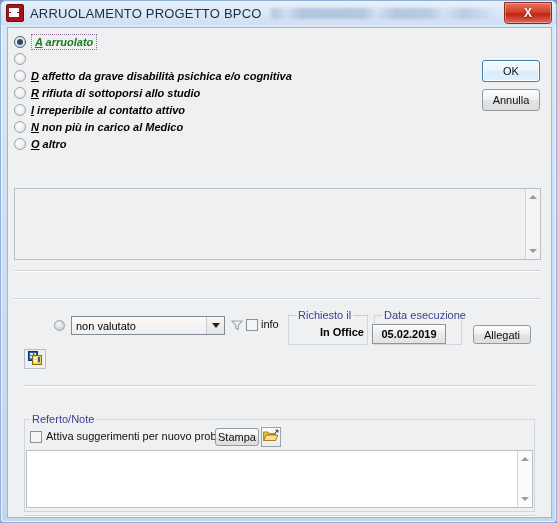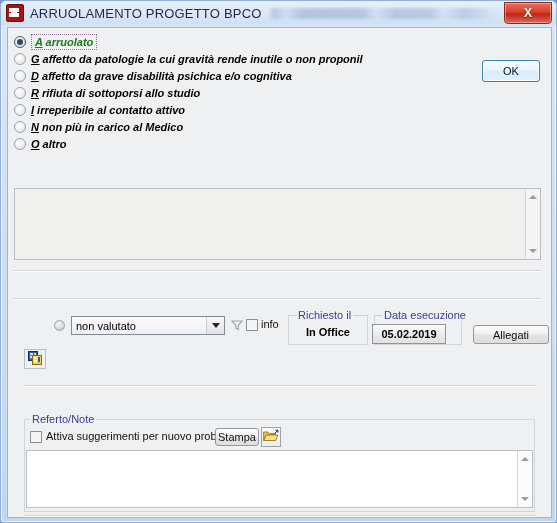--- a/index.html
+++ b/index.html
@@ -297,21 +297,21 @@
     padding: 0 2px;
   }
   .group-frame {
     position: absolute;
     border: 1px solid #d2d6da;
     border-top: 1px solid #c9ced3;
     box-sizing: border-box;
   }
   .in-office {
     position: absolute;
-    left: 285px; top: 298px;
+    left: 299px; top: 298px;
     width: 70px;
     text-align: center;
     font-size: 11px;
     font-weight: bold;
     color: #000;
   }
   .date-btn {
     position: absolute;
     left: 364px; top: 296px;
     width: 74px; height: 20px;
@@ -349,21 +349,21 @@
     width: 58px; height: 22px;
   }
   .annulla-btn {
     position: absolute;
     left: 474px; top: 61px;
     width: 58px; height: 22px;
   }
   .allegati-btn {
     position: absolute;
     left: 465px; top: 297px;
-    width: 76px; height: 19px;
+    width: 58px; height: 19px;
   }
   .stampa-btn {
     position: absolute;
     left: 207px; top: 400px;
     width: 44px; height: 18px;
   }
 
   
   .icon-btn {
     position: absolute;
@@ -457,21 +457,20 @@
 
     <div class="radio-list">
 
       <div class="radio-row selected">
         <span class="radio-dot"></span>
         <span class="radio-label"><span class="mn">A</span><span> arruolato</span></span>
       </div>
 
       <div class="radio-row">
         <span class="radio-dot"></span>
-        <span class="radio-label"><span class="mn">G</span><span> affetto da patologie la cui gravità rende inutile o non proponil</span></span>
       </div>
 
       <div class="radio-row">
         <span class="radio-dot"></span>
         <span class="radio-label"><span class="mn">D</span><span> affetto da grave disabilità psichica e/o cognitiva</span></span>
       </div>
 
       <div class="radio-row">
         <span class="radio-dot"></span>
         <span class="radio-label"><span class="mn">R</span><span> rifiuta di sottoporsi allo studio</span></span>
@@ -488,20 +487,21 @@
       </div>
 
       <div class="radio-row">
         <span class="radio-dot"></span>
         <span class="radio-label"><span class="mn">O</span><span> altro</span></span>
       </div>
 
     </div>
 
     <div class="btn focused ok-btn">OK</div>
+    <div class="btn annulla-btn">Annulla</div>
 
     <div class="note-box">
       <div class="sb">
         <div class="arrow up">
             <span class="tri-up"></span>
           </div>
         <div class="arrow down">
             <span class="tri-down"></span>
           </div>
       </div>

